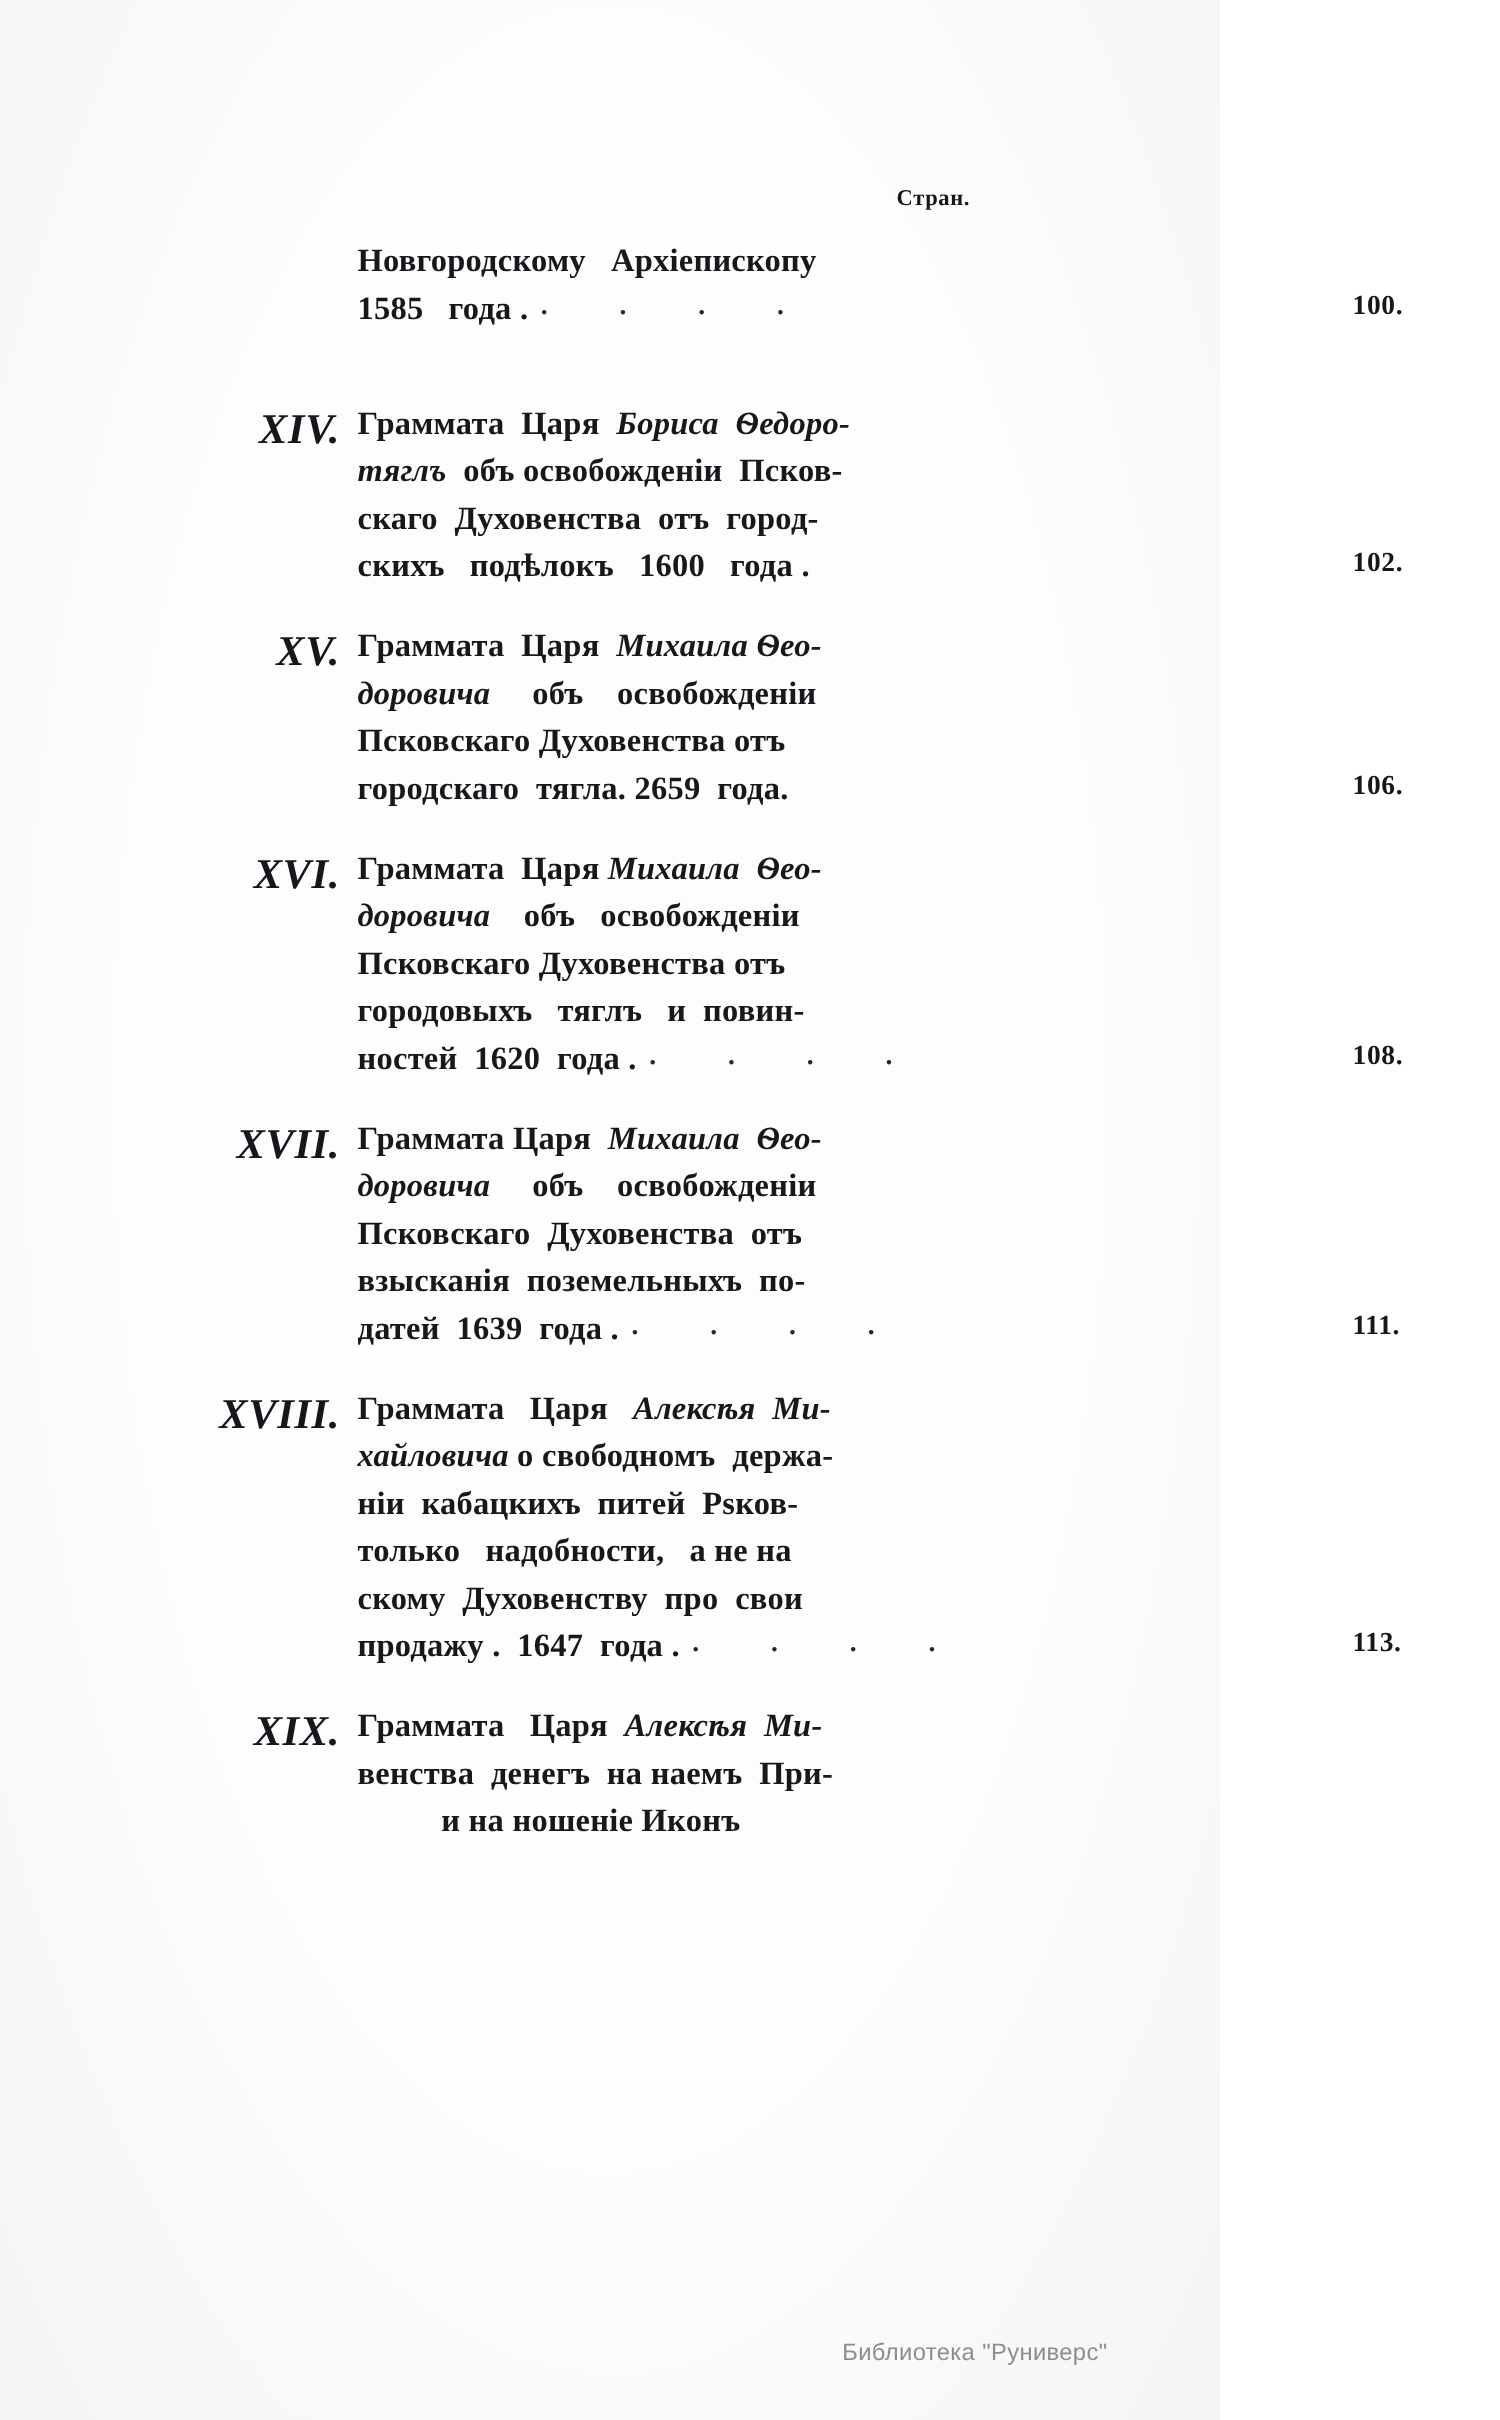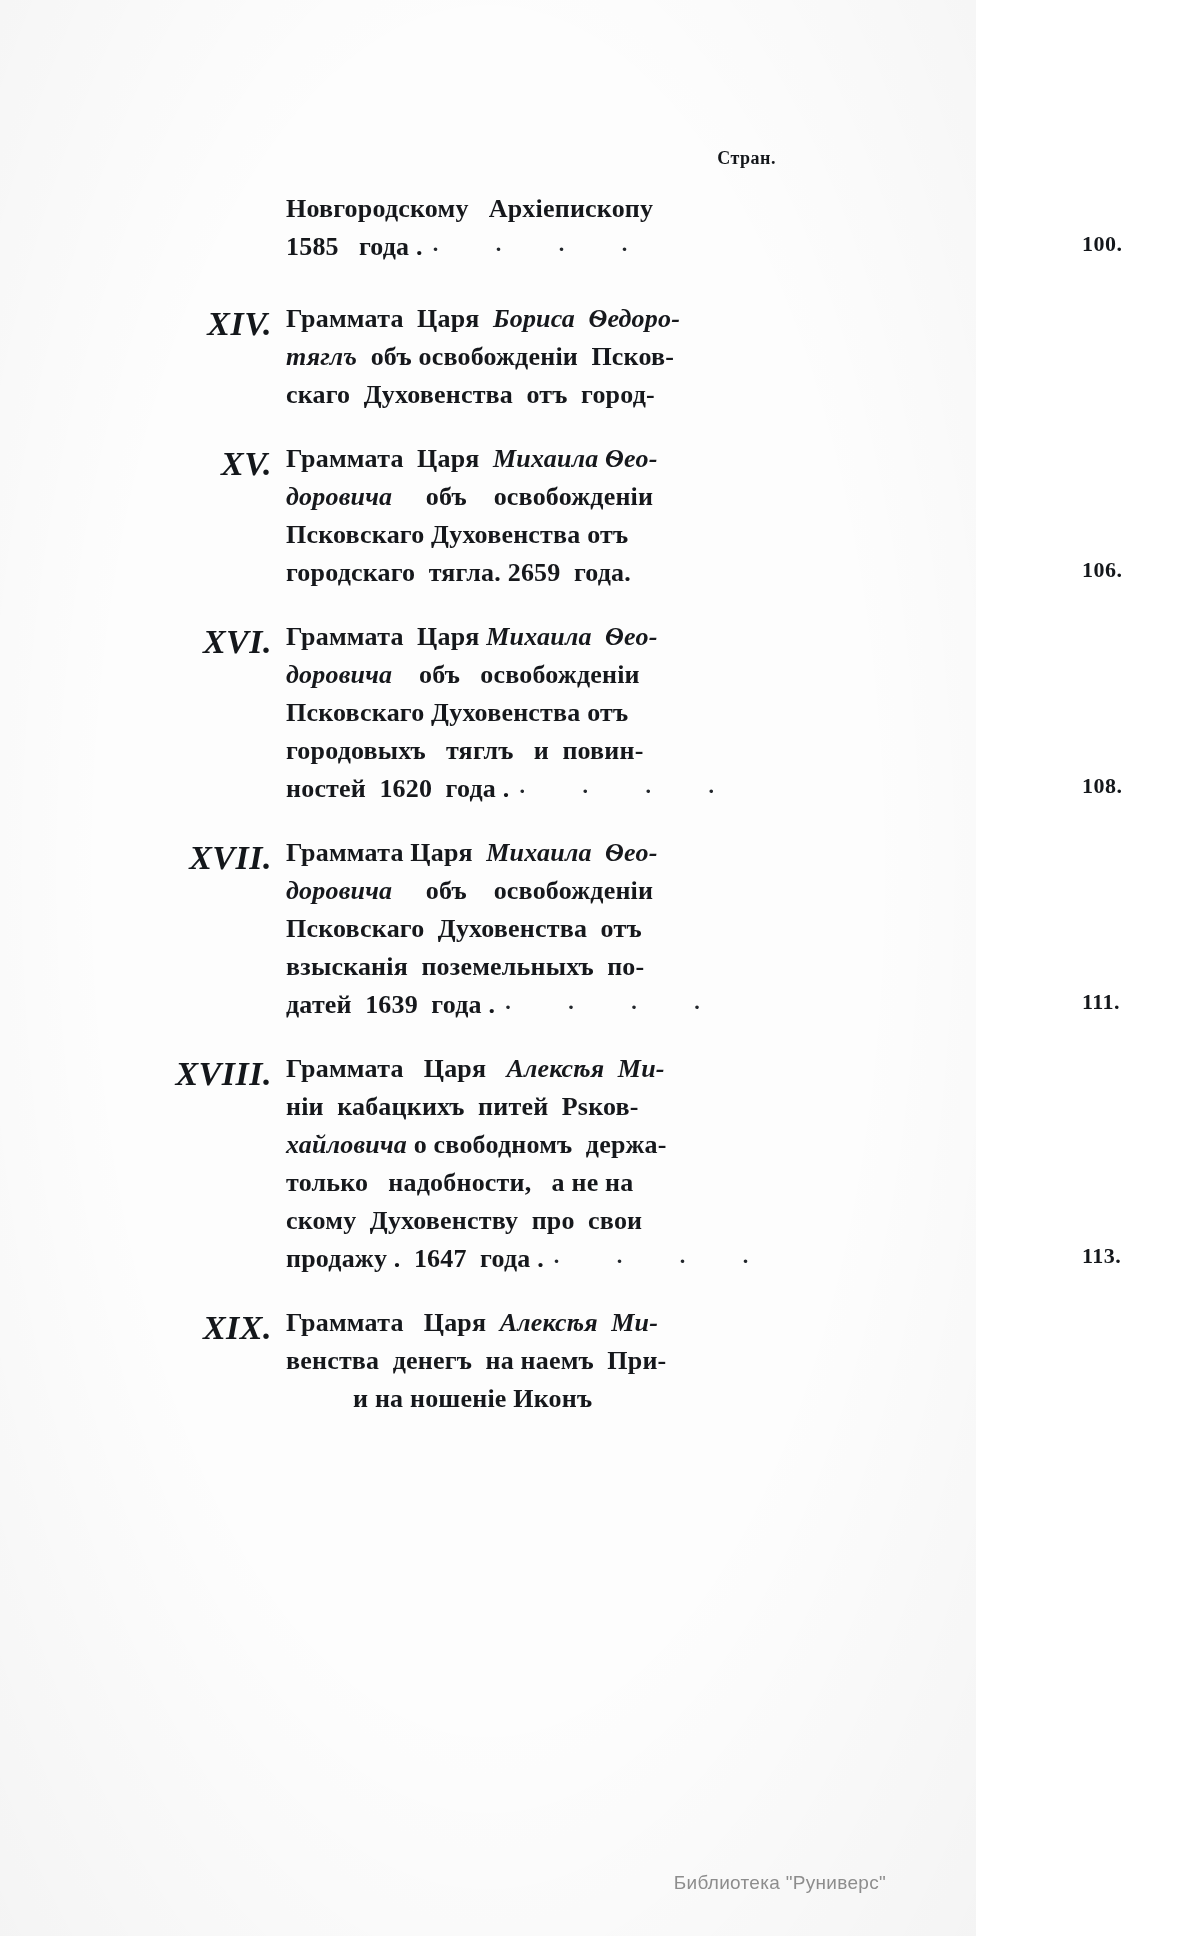--- a/index.html
+++ b/index.html
@@ -108,21 +108,21 @@
   .watermark {
     position: absolute;
     right: 90px;
     bottom: 42px;
     font-family: "Liberation Sans", sans-serif;
     font-size: 19px;
     color: #8d8d8d;
     letter-spacing: 0.3px;
   }
   .first-block {
-    margin-bottom: 34px;
+    margin-bottom: 54px;
     font-family: Liberation Serif, serif;
   }
 </style>
 </head>
 <body>
 
 <div class="page">
   <div class="paper-texture"></div>
 
   <div class="page-label">Стран.</div>
@@ -134,20 +134,21 @@
           <div class="line"><span><span class="txt">Новгородскому   Архіепископу</span></span></div>
           <div class="line"><span><span class="txt">1585   года .</span></span><span class="leaders">. . . .</span><span class="pageno">100.</span></div>
         </div>
       </div>
       <div class="entry">
         <div class="num">XIV.</div>
         <div class="body-col">
           <div class="line"><span><span class="txt">Граммата  Царя  </span><span class="ital">Бориса  Ѳедоро-</span></span></div>
           <div class="line"><span><span class="ital">тяглъ</span><span class="txt">  объ освобожденіи  Псков-</span></span></div>
           <div class="line"><span><span class="txt">скаго  Духовенства  отъ  город-</span></span></div>
+          <div class="line"><span><span class="txt">скихъ   подѣлокъ   1600   года .</span></span><span class="pageno">102.</span></div>
         </div>
       </div>
       <div class="entry">
         <div class="num">XV.</div>
         <div class="body-col">
           <div class="line"><span><span class="txt">Граммата  Царя  </span><span class="ital">Михаила Ѳео-</span></span></div>
           <div class="line"><span><span class="ital">доровича</span><span class="txt">     объ    освобожденіи</span></span></div>
           <div class="line"><span><span class="txt">Псковскаго Духовенства отъ</span></span></div>
           <div class="line"><span><span class="txt">городскаго  тягла. 2659  года.</span></span><span class="pageno">106.</span></div>
         </div>
@@ -169,22 +170,22 @@
           <div class="line"><span><span class="ital">доровича</span><span class="txt">     объ    освобожденіи</span></span></div>
           <div class="line"><span><span class="txt">Псковскаго  Духовенства  отъ</span></span></div>
           <div class="line"><span><span class="txt">взысканія  поземельныхъ  по-</span></span></div>
           <div class="line"><span><span class="txt">датей  1639  года .</span></span><span class="leaders">. . . .</span><span class="pageno">111.</span></div>
         </div>
       </div>
       <div class="entry">
         <div class="num">XVIII.</div>
         <div class="body-col">
           <div class="line"><span><span class="txt">Граммата   Царя   </span><span class="ital">Алексѣя  Ми-</span></span></div>
+          <div class="line"><span><span class="ital">хайловича</span><span class="txt"> о свободномъ  держа-</span></span></div>
           <div class="line"><span><span class="txt">ніи  кабацкихъ  питей  Psков-</span></span></div>
-          <div class="line"><span><span class="ital">хайловича</span><span class="txt"> о свободномъ  держа-</span></span></div>
           <div class="line"><span><span class="txt">только   надобности,   а не на</span></span></div>
           <div class="line"><span><span class="txt">скому  Духовенству  про  свои</span></span></div>
           <div class="line"><span><span class="txt">продажу .  1647  года .</span></span><span class="leaders">. . . .</span><span class="pageno">113.</span></div>
         </div>
       </div>
       <div class="entry">
         <div class="num">XIX.</div>
         <div class="body-col">
           <div class="line"><span><span class="txt">Граммата   Царя  </span><span class="ital">Алексѣя  Ми-</span></span></div>
           <div class="line"><span><span class="txt">венства  денегъ  на наемъ  При-</span></span></div>

